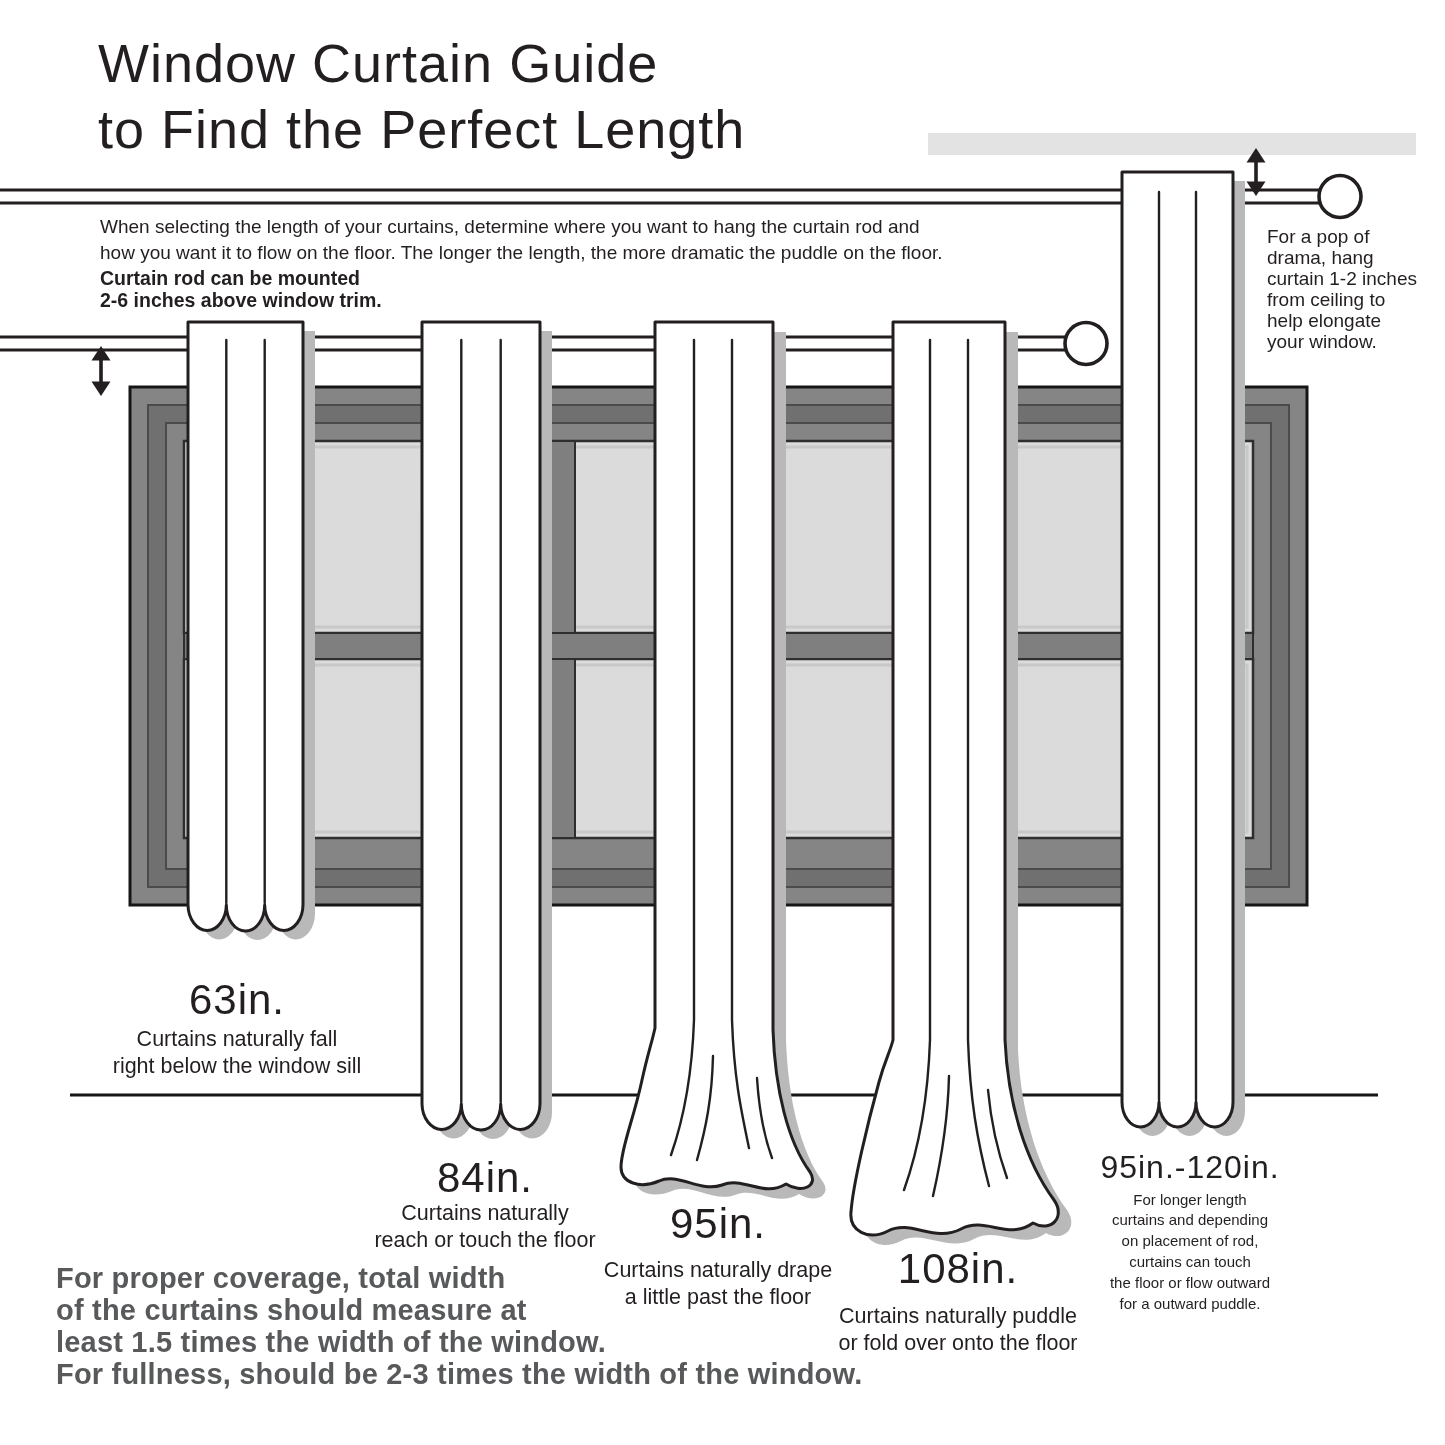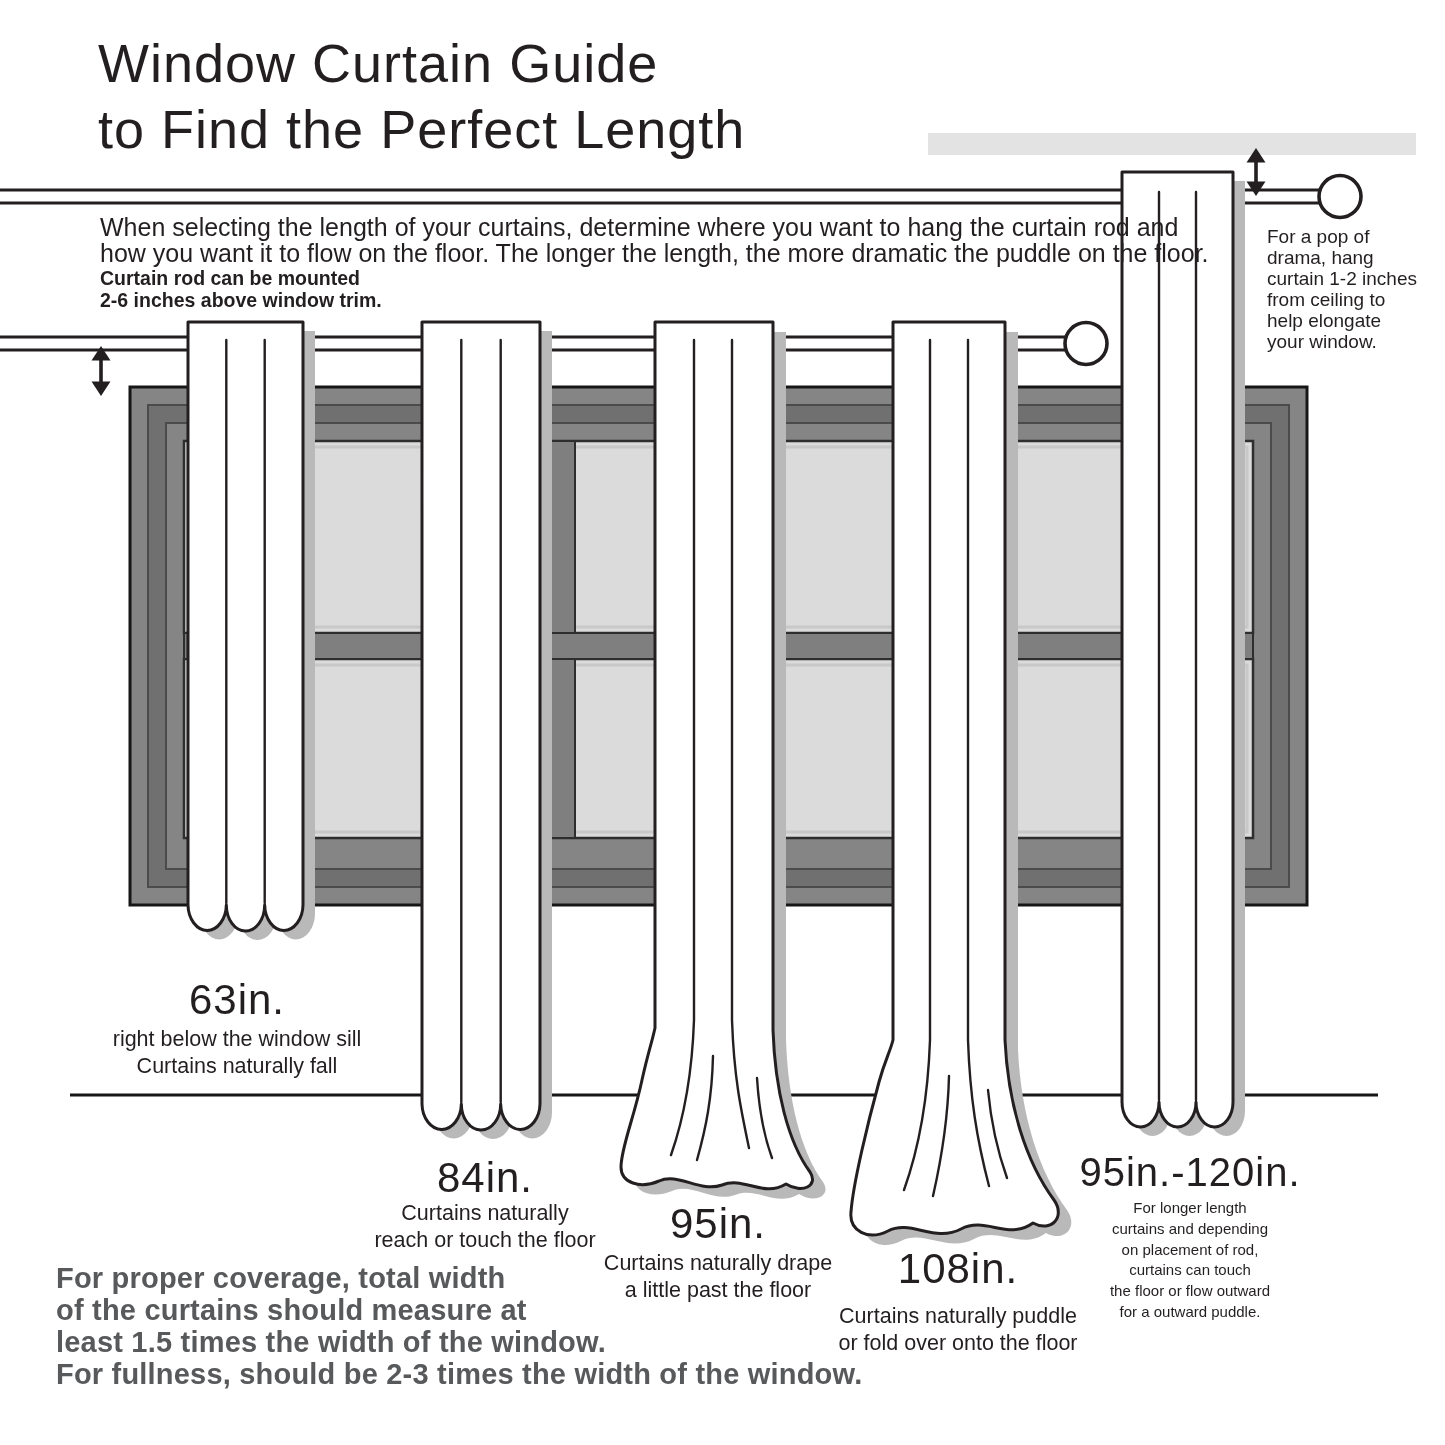--- a/index.html
+++ b/index.html
@@ -27,27 +27,27 @@
   .pane{fill:var(--pane);stroke:#2e2e2e;stroke-width:2.5}
   .bevel{fill:none;stroke:#c8c8c8;stroke-width:3}
   .rail{fill:#7f7f7f;stroke:#2e2e2e;stroke-width:2}
   .floor{stroke:#161616;stroke-width:3;fill:none}
   .cshadow{fill:var(--shadow)}
   .curtain{fill:#fff;stroke:var(--ink);stroke-width:3;stroke-linejoin:round}
   .fold{fill:none;stroke:var(--ink);stroke-width:2.4;stroke-linecap:round}
   
   .txt{position:absolute;white-space:nowrap}
   .title{left:98px;top:30px;font-size:54px;line-height:66px;letter-spacing:1px;color:var(--ink)}
-  .intro{left:100px;top:214px;font-size:25px;line-height:26px}
+  .intro{left:100px;top:214px;font-size:19px;line-height:26px}
   .rodnote{left:100px;top:267px;font-size:19.5px;line-height:22px;font-weight:bold}
   .ceilnote{left:1267px;top:226px;font-size:19px;line-height:21px;font-weight:normal}
   .label{position:absolute;width:310px;text-align:center}
   .label .num{font-size:42px;line-height:1.05;letter-spacing:1px}
   .label .desc{font-size:21.5px;line-height:27px}
-  .label5 .num{font-size:40px}
+  .label5 .num{font-size:32px}
   .label5 .desc{font-size:15px;line-height:20.8px}
   .footer{left:56px;top:1262px;font-size:29px;line-height:32px;font-weight:bold;color:var(--ink-soft);letter-spacing:0.2px}
 </style>
 </head>
 <body>
 
 <div id="stage">
 
   <svg id="art" width="1445" height="1445" viewBox="0 0 1445 1445">
 
@@ -148,36 +148,36 @@
     <div>drama, hang</div>
     <div>curtain 1-2 inches</div>
     <div>from ceiling to</div>
     <div>help elongate</div>
     <div>your window.</div>
   </div>
 
   <div class="label" style="left:82px;top:978px">
     <div class="num">63in.</div>
     <div class="desc" style="margin-top:4px">
+      <div>Curtains naturally fall</div>
       <div>right below the window sill</div>
-      <div>Curtains naturally fall</div>
     </div>
   </div>
 
   <div class="label" style="left:330px;top:1156px">
     <div class="num">84in.</div>
     <div class="desc" style="">
       <div>Curtains naturally</div>
       <div>reach or touch the floor</div>
     </div>
   </div>
 
   <div class="label" style="left:563px;top:1202px">
     <div class="num">95in.</div>
-    <div class="desc" style="margin-top:4px">
+    <div class="desc" style="margin-top:11px">
       <div>Curtains naturally drape</div>
       <div>a little past the floor</div>
     </div>
   </div>
 
   <div class="label" style="left:803px;top:1247px">
     <div class="num">108in.</div>
     <div class="desc" style="margin-top:12px">
       <div>Curtains naturally puddle</div>
       <div>or fold over onto the floor</div>

